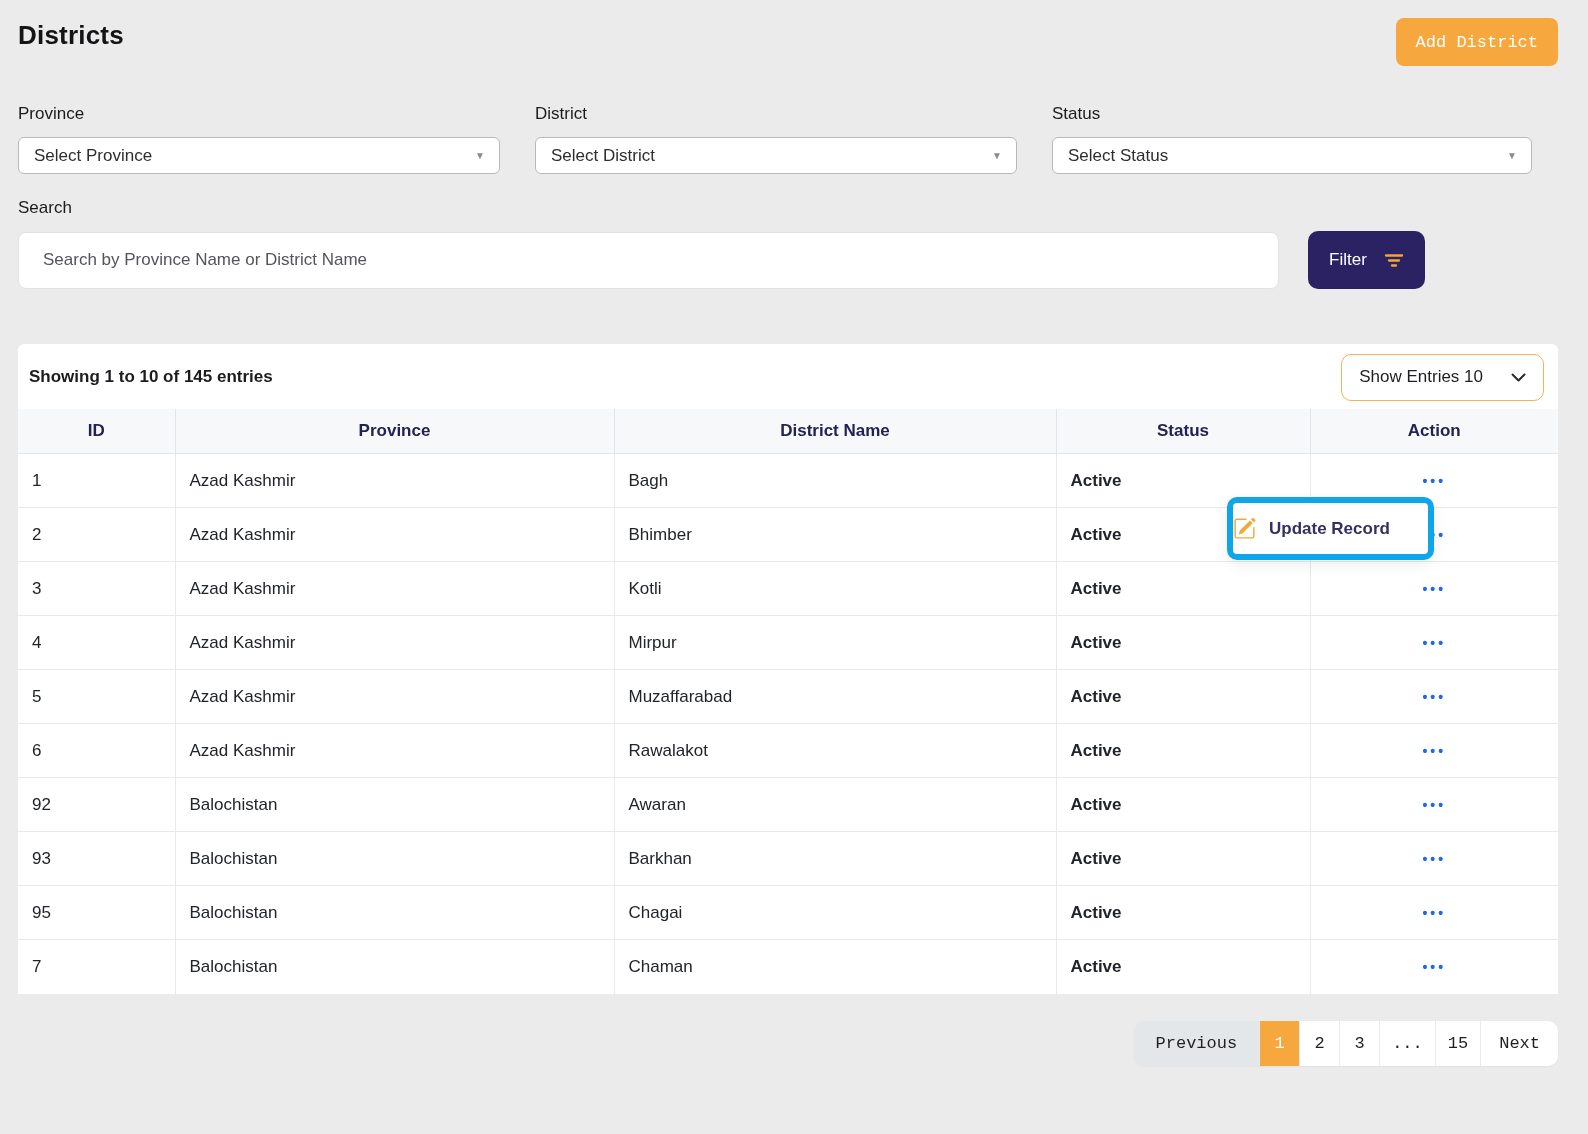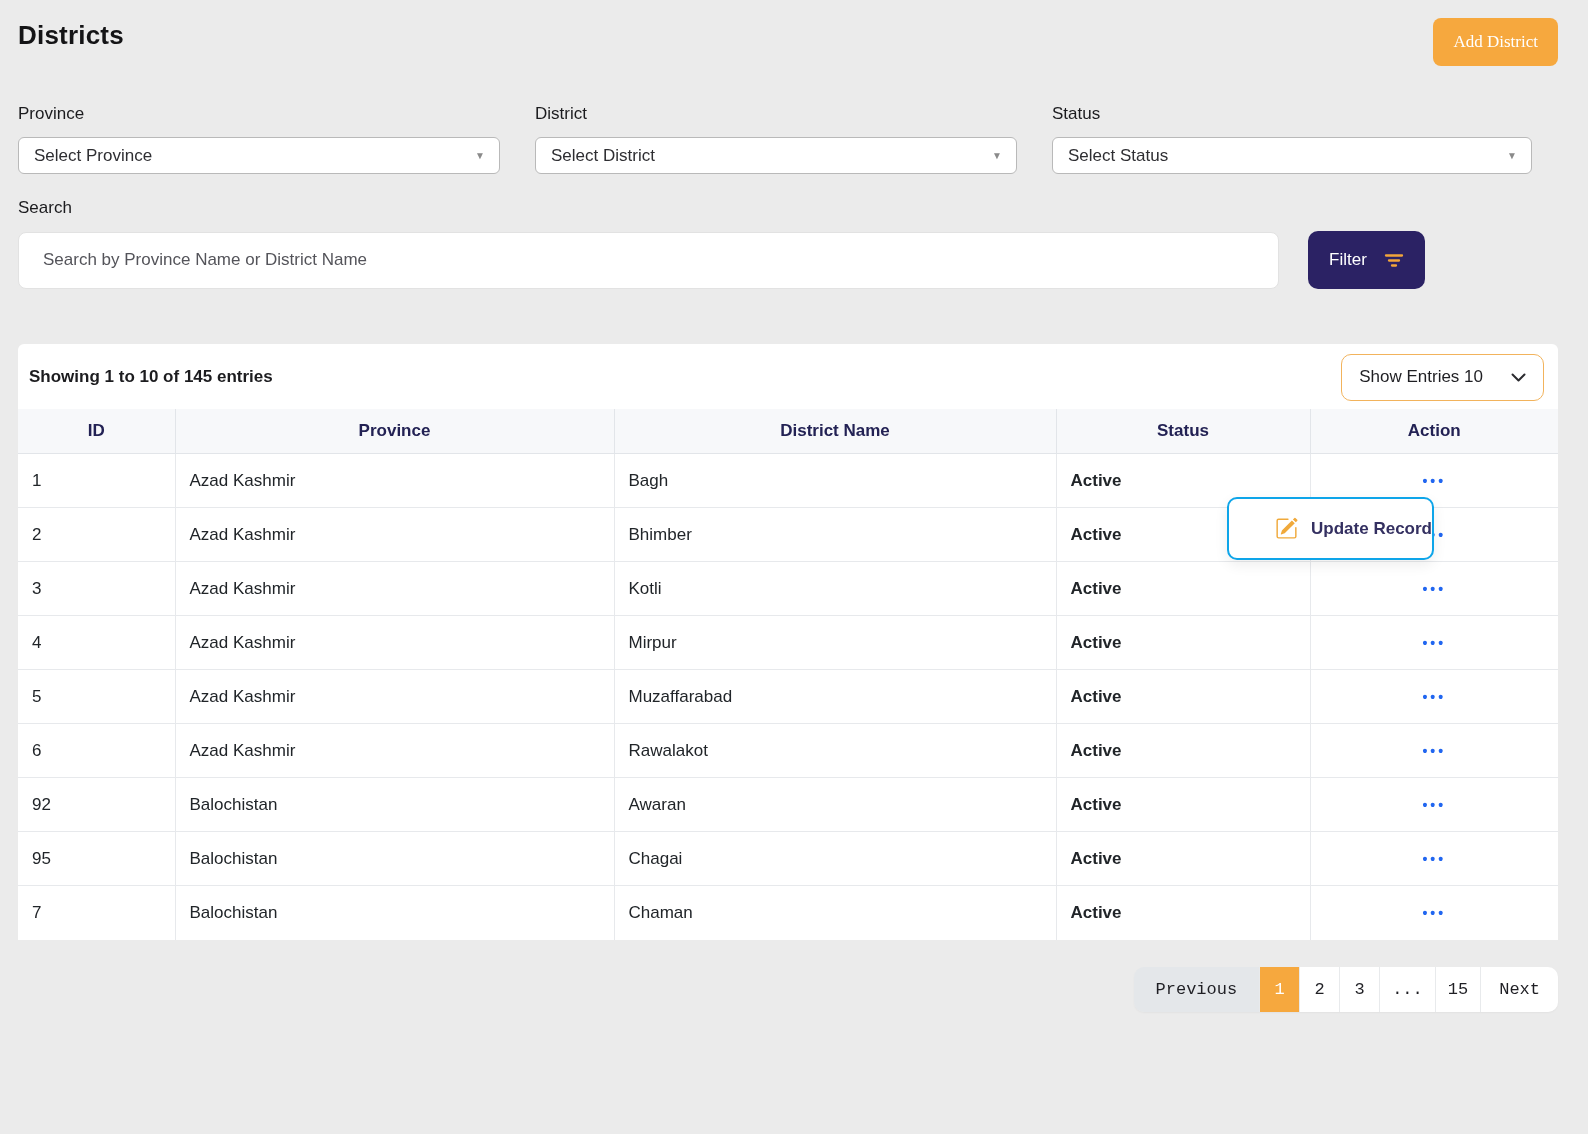--- a/index.html
+++ b/index.html
@@ -30,21 +30,21 @@
     font-weight: 700;
     color: #141416;
     letter-spacing: 0.2px;
     padding-top: 2px;
   }
   .btn-add {
     background: #f6a83e;
     color: #ffffff;
     border: none;
     border-radius: 8px;
-    font-family: Liberation Serif, serif;
+    font-family: Liberation Mono, monospace;
     font-size: 17px;
     font-weight: 500;
     padding: 0 20px;
     height: 48px;
     cursor: pointer;
   }
 
   
   .filters-grid {
     display: grid;
@@ -191,26 +191,26 @@
   }
 
   
   .context-menu {
     position: absolute;
     left: 1227px;
     top: 497px;
     width: 207px;
     height: 63px;
     background: #ffffff;
-    border: 2px solid #0ea5e9;
+    border: 6px solid #0ea5e9;
     border-radius: 10px;
     box-shadow: 0 5px 14px rgba(0,0,0,0.07);
     display: flex;
     align-items: center;
-    justify-content: flex-end;
+    justify-content: flex-start;
     z-index: 20;
   }
   .menu-item {
     display: flex;
     align-items: center;
     gap: 13px;
     cursor: pointer;
   }
   .menu-item-label {
     font-size: 17px;
@@ -383,20 +383,27 @@
           <td class="action-cell"><span class="dots">•••</span></td>
         </tr>
         <tr>
           <td>92</td>
           <td>Balochistan</td>
           <td>Awaran</td>
           <td class="status-active">Active</td>
           <td class="action-cell"><span class="dots">•••</span></td>
         </tr>
         <tr>
+          <td>93</td>
+          <td>Balochistan</td>
+          <td>Barkhan</td>
+          <td class="status-active">Active</td>
+          <td class="action-cell"><span class="dots">•••</span></td>
+        </tr>
+        <tr>
           <td>95</td>
           <td>Balochistan</td>
           <td>Chagai</td>
           <td class="status-active">Active</td>
           <td class="action-cell"><span class="dots">•••</span></td>
         </tr>
         <tr>
           <td>7</td>
           <td>Balochistan</td>
           <td>Chaman</td>

